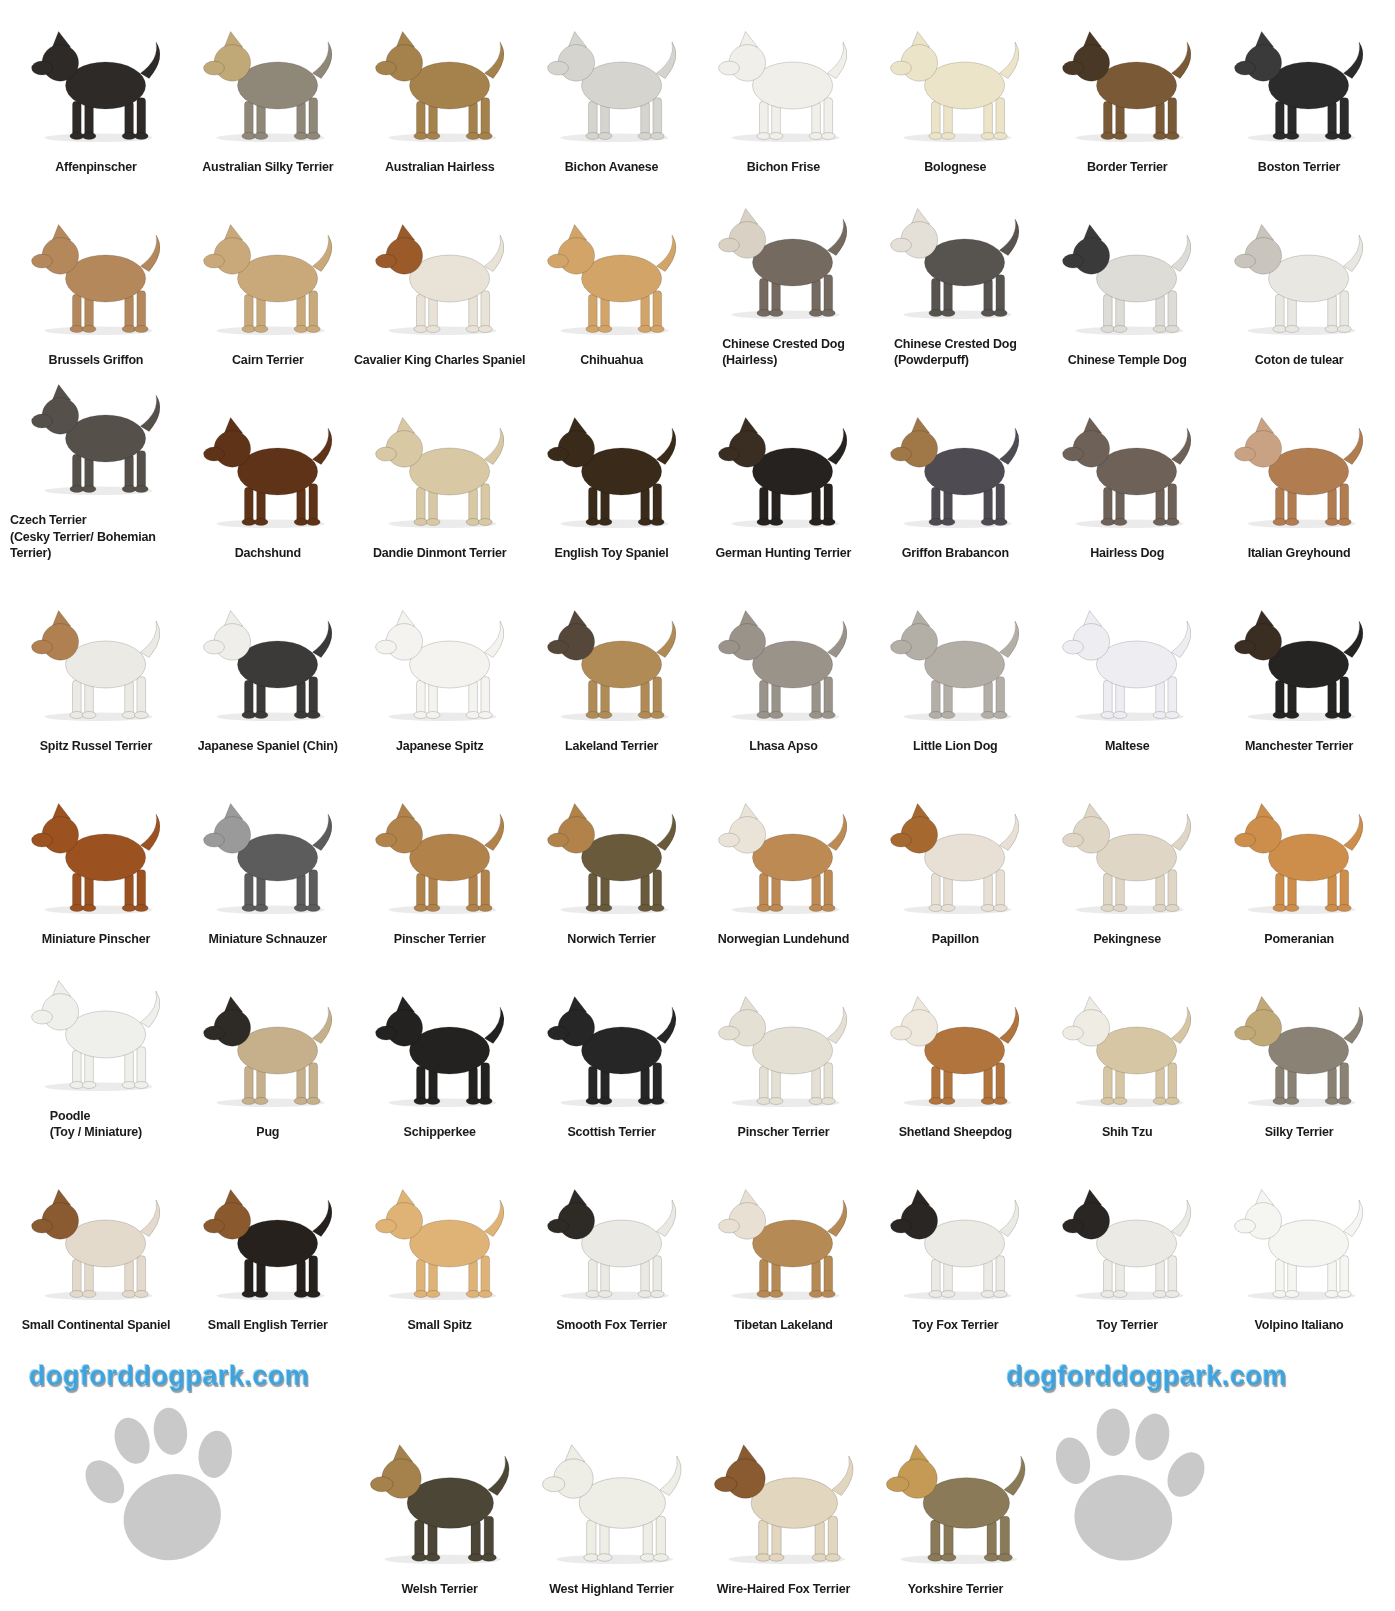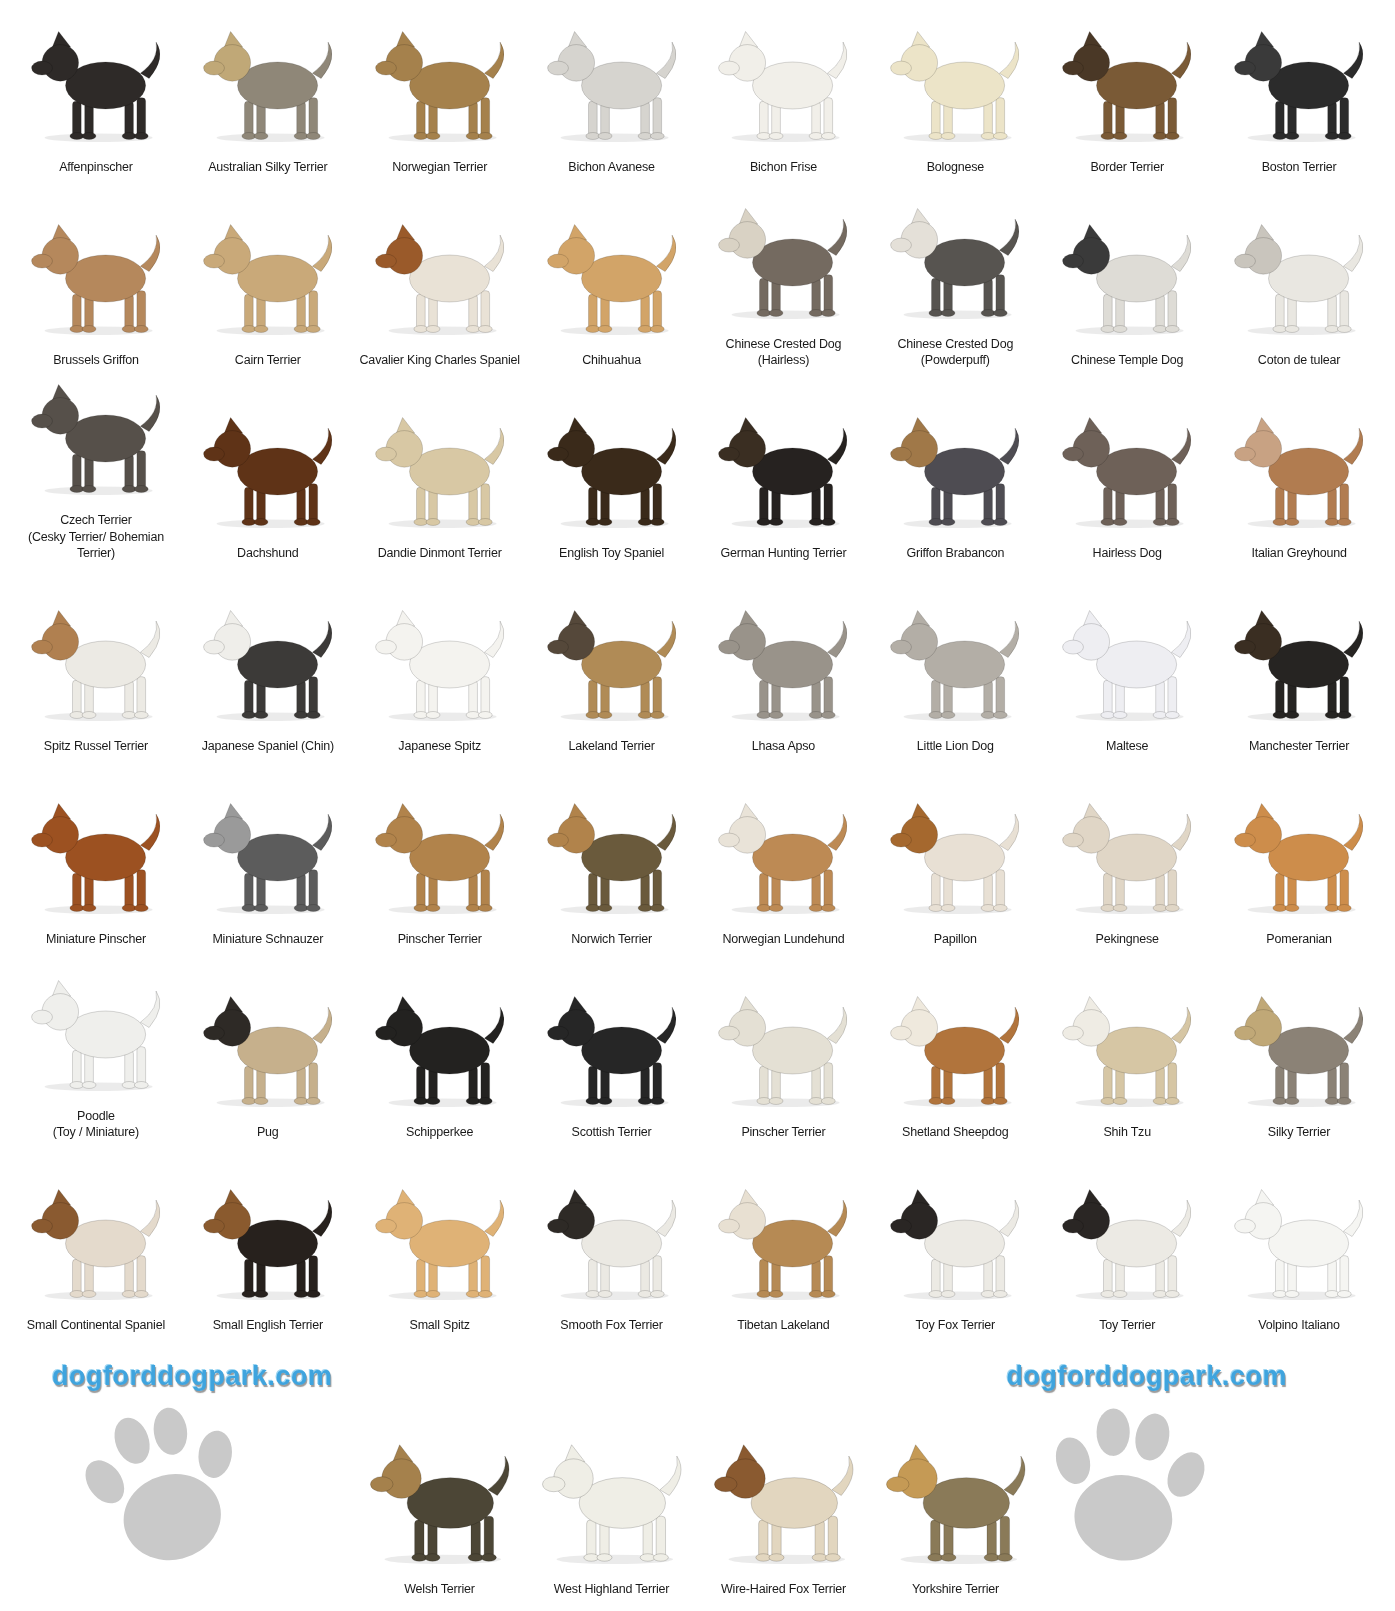--- a/index.html
+++ b/index.html
@@ -1,22 +1,22 @@
 <!DOCTYPE html>
 <html><head>
 <meta charset="utf-8">
 <style>
   html,body{margin:0;padding:0;background:#ffffff;}
   body{width:1395px;height:1611px;font-family:"Liberation Sans",sans-serif;overflow:hidden;}
   .poster{width:1395px;height:1611px;position:relative;background:#fff;}
   .grid{display:grid;grid-template-columns:repeat(8,1fr);padding:4px 10px 0;}
   .cell{height:193px;display:flex;flex-direction:column;align-items:center;justify-content:flex-end;padding-bottom:22px;box-sizing:border-box;}
   .cell .dog{line-height:0;}
-  .cell .label{margin-top:16px;font-size:12.5px;font-weight:normal;color:#1a1a1a;text-align:center;white-space:pre-line;line-height:1.3;letter-spacing:-0.2px;}
-  .wm-band{display:flex;justify-content:space-between;align-items:center;height:42px;padding:0 108px 0 52px;}
+  .cell .label{margin-top:16px;font-size:12.5px;font-weight:bold;color:#1a1a1a;text-align:left;white-space:pre-line;line-height:1.3;letter-spacing:-0.2px;}
+  .wm-band{display:flex;justify-content:space-between;align-items:center;height:42px;padding:0 108px 0 29px;}
   .watermark{font-size:27px;font-weight:bold;letter-spacing:0.5px;color:#3fa4de;
     text-shadow:-1px -1px 0 #9ed6f2, 1px 2px 1px rgba(70,70,70,0.55);}
   .bottom-band{position:relative;height:212px;}
   .bottom-cells{position:absolute;left:290px;right:290px;top:0;bottom:0;display:flex;justify-content:center;}
   .bottom-cells .cell{height:100%;width:172px;padding-bottom:12px;}
   .paw{position:absolute;top:4px;line-height:0;}
   .paw.left{left:86px;transform:rotate(-14deg);}
   .paw.right{left:1048px;transform:rotate(7deg);}
 </style>
 </head>
@@ -78,21 +78,21 @@
               <ellipse cx="96" cy="66" rx="46" ry="27" fill="#a5814c"></ellipse>
               <path d="M34,24 L42,4 56,22 Z" fill="#a5814c"></path>
               <circle cx="44" cy="40" r="21" fill="#a5814c"></circle>
               <ellipse cx="23" cy="46" rx="12" ry="8" fill="#a5814c"></ellipse>
               <ellipse cx="63" cy="124" rx="8" ry="4" fill="#a5814c"></ellipse>
               <ellipse cx="77" cy="124" rx="8" ry="4" fill="#a5814c"></ellipse>
               <ellipse cx="123" cy="124" rx="8" ry="4" fill="#a5814c"></ellipse>
               <ellipse cx="137" cy="124" rx="8" ry="4" fill="#a5814c"></ellipse>
             </g>
           </svg></div>
-        <div class="label">Norwegian Terrier</div>
+        <div class="label">Australian Hairless</div>
       </div>
       <div class="cell">
         <div class="dog"><svg width="148" height="115" viewBox="0 0 170 132" xmlns="http://www.w3.org/2000/svg">
             <ellipse cx="88" cy="126" rx="62" ry="5" fill="rgba(0,0,0,0.08)"></ellipse>
             <g stroke="rgba(0,0,0,0.18)" stroke-width="1">
               <path d="M136,52 Q158,36 154,16 Q166,34 146,58 Z" fill="#d6d4cf"></path>
               <rect x="118" y="84" width="10" height="40" rx="4" fill="#d6d4cf"></rect>
               <rect x="132" y="80" width="10" height="44" rx="4" fill="#d6d4cf"></rect>
               <rect x="58" y="84" width="10" height="40" rx="4" fill="#d6d4cf"></rect>
               <rect x="72" y="86" width="10" height="38" rx="4" fill="#d6d4cf"></rect>

